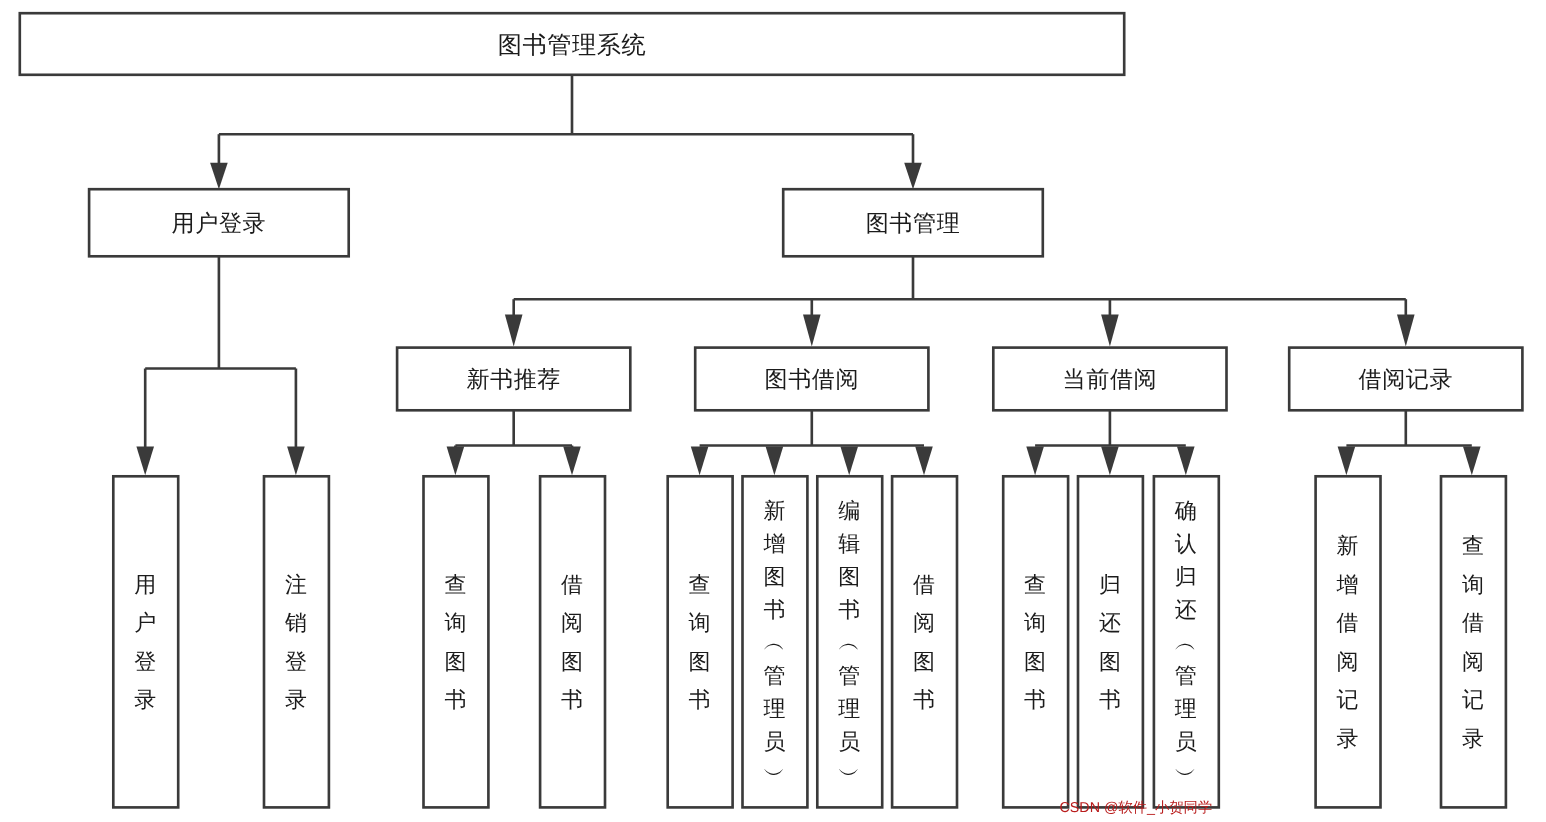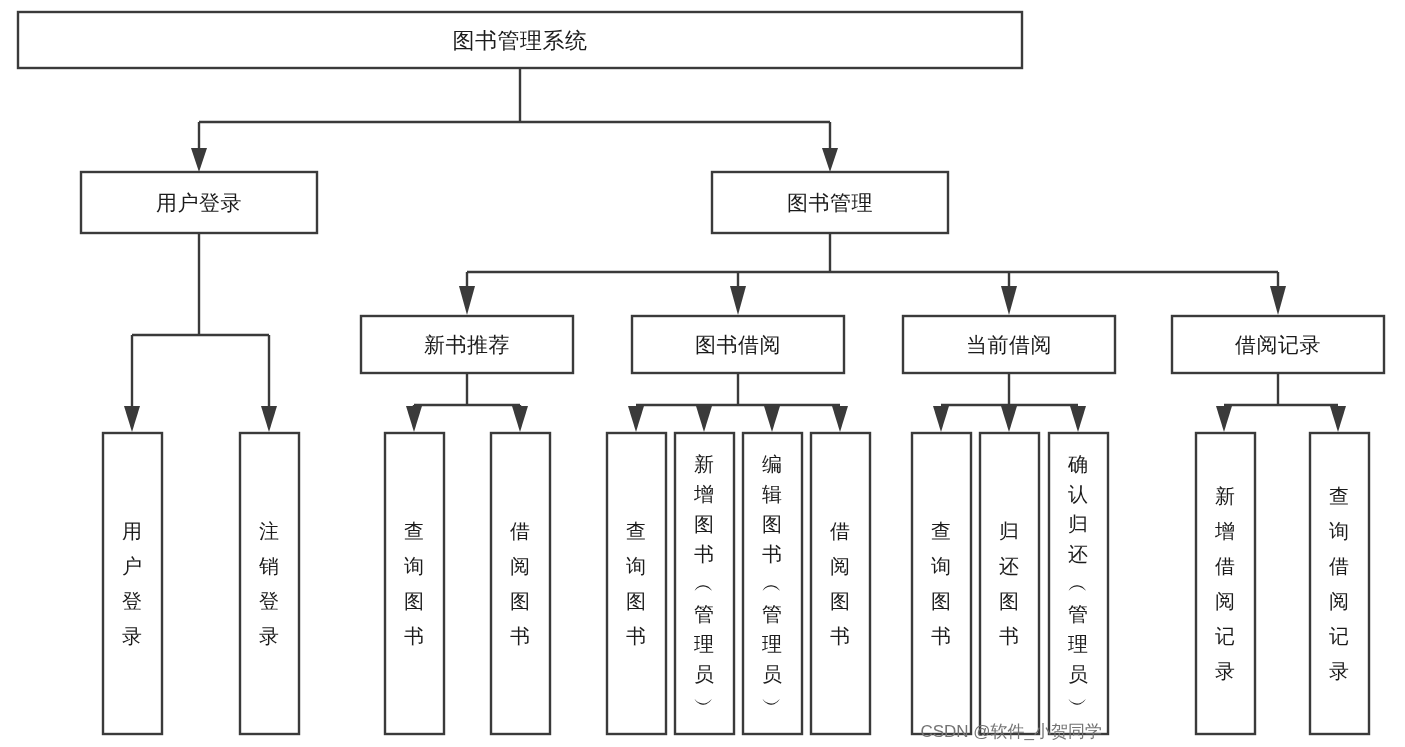--- a/index.html
+++ b/index.html
@@ -57,22 +57,22 @@
   }
   .arrow-head {
     fill: #3a3a3a;
     stroke: none;
   }
   .watermark {
     position: absolute;
     right: 8px;
     bottom: 4px;
     font-family: "Liberation Sans", "DejaVu Sans", sans-serif;
-    font-size: 17px;
-    color: #737373;
+    font-size: 13px;
+    color: #b91c1c;
     white-space: nowrap;
     user-select: none;
   }
 </style>
 </head>
 <body>
 
 <div id="diagram-root">
 
   <svg id="flow-svg" viewBox="0 0 1405 747">

